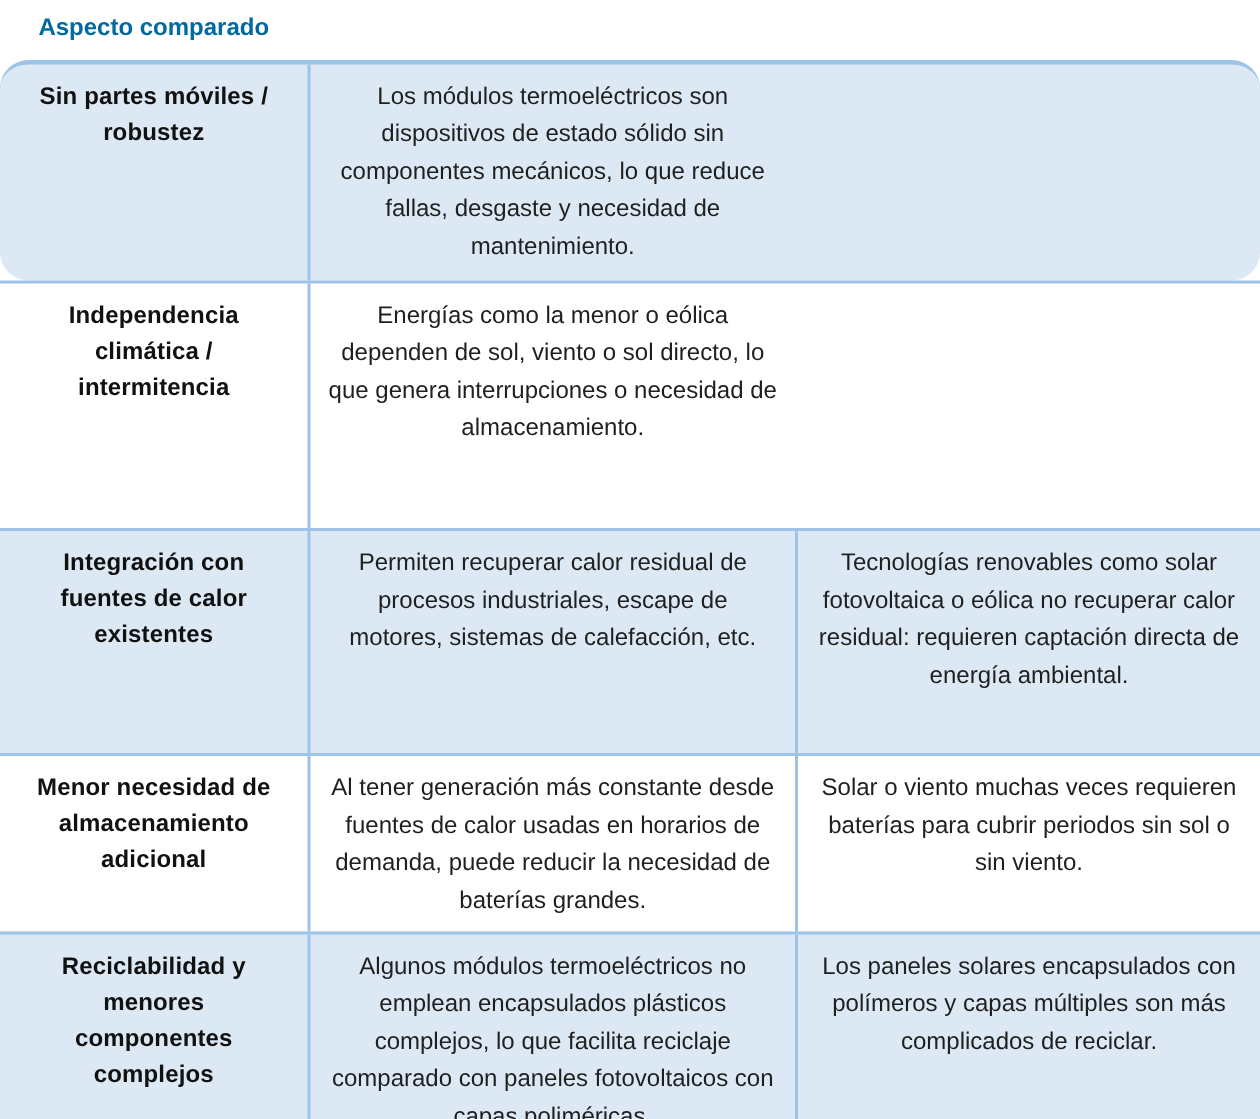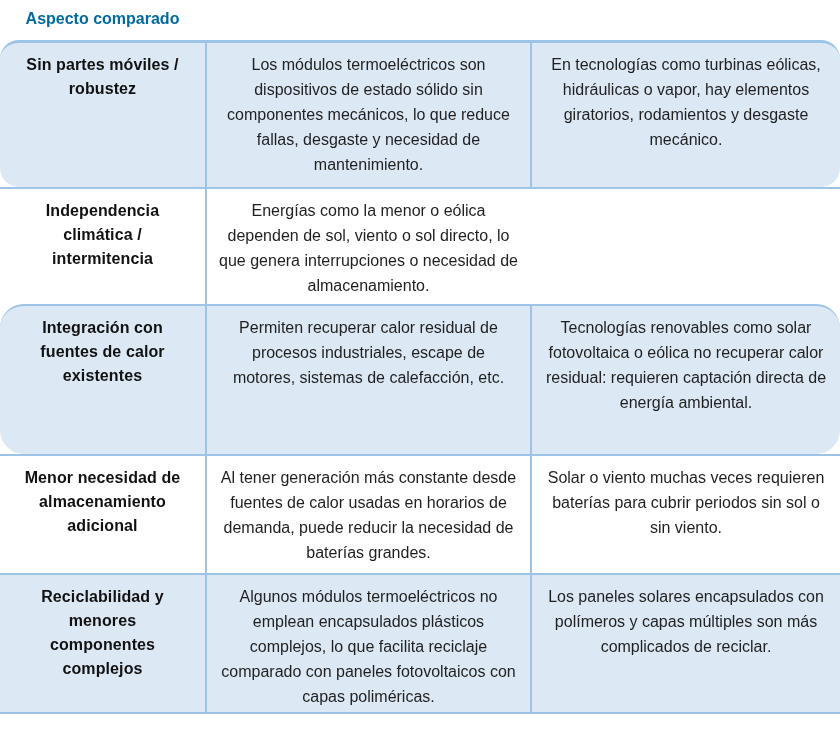--- a/index.html
+++ b/index.html
@@ -16,22 +16,22 @@
     color:var(--text);
   }
   .tbl{width:840px;height:746px;}
   .row{
     display:grid;
     grid-template-columns:205px 325px 310px;
     width:840px;
   }
   .row-header{height:40px;}
   .row-1{height:147px;border-top:3px solid var(--border);border-radius:19px;}
-  .row-2{height:117px;border-top:2px solid var(--border);}
-  .row-3{height:150px;border-top:2px solid var(--border);border-radius:24px;}
+  .row-2{height:165px;border-top:2px solid var(--border);}
+  .row-3{height:150px;border-top:2px solid var(--border);}
   .row-4{height:119px;border-top:2px solid var(--border);}
   .row-5{height:141px;border-top:2px solid var(--border);border-bottom:2px solid var(--border);}
   .band{background:var(--band-bg);}
   .cell{
     text-align:center;
     padding:9px 12px 0 12px;
     font-size:16px;
     line-height:25px;
     overflow:hidden;
   }
@@ -58,21 +58,20 @@
 
   <div class="row row-header">
     <div class="cell hdr-aspect">Aspecto comparado</div>
     <div class="cell hdr-italic">Ventajas de los termoeléctricos</div>
     <div class="cell hdr-italic">Contraste con puede técnicas</div>
   </div>
 
   <div class="row row-1 band">
     <div class="cell aspect-cell">Sin partes móviles / robustez</div>
     <div class="cell">Los módulos termoeléctricos son dispositivos de estado sólido sin componentes mecánicos, lo que reduce fallas, desgaste y necesidad de mantenimiento.</div>
-    <div class="cell">En tecnologías como turbinas eólicas, hidráulicas o vapor, hay elementos giratorios, rodamientos y desgaste mecánico.</div>
   </div>
 
   <div class="row row-2">
     <div class="cell aspect-cell">Independencia climática / intermitencia</div>
     <div class="cell">Energías como la menor o eólica dependen de sol, viento o sol directo, lo que genera interrupciones o necesidad de almacenamiento.</div>
   </div>
 
   <div class="row row-3 band">
     <div class="cell aspect-cell">Integración con fuentes de calor existentes</div>
     <div class="cell">Permiten recuperar calor residual de procesos industriales, escape de motores, sistemas de calefacción, etc.</div>

